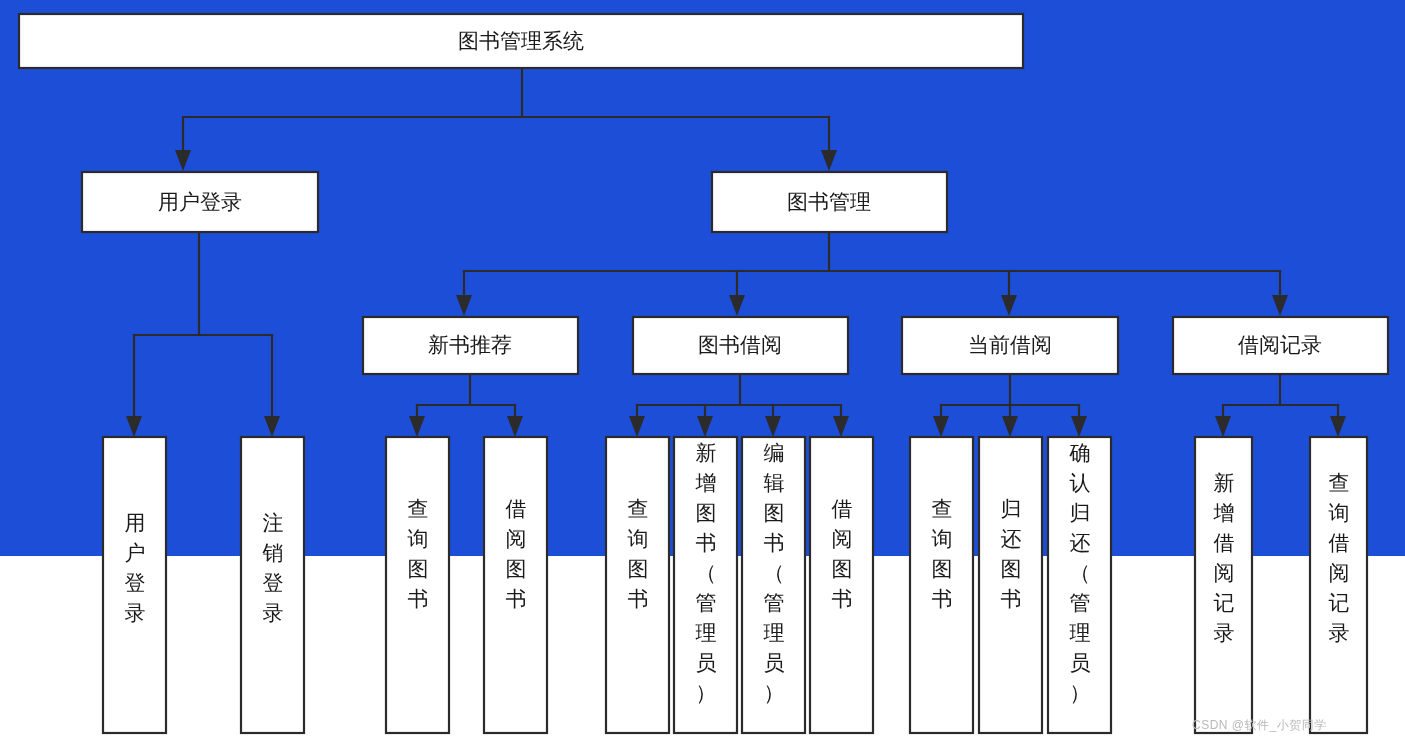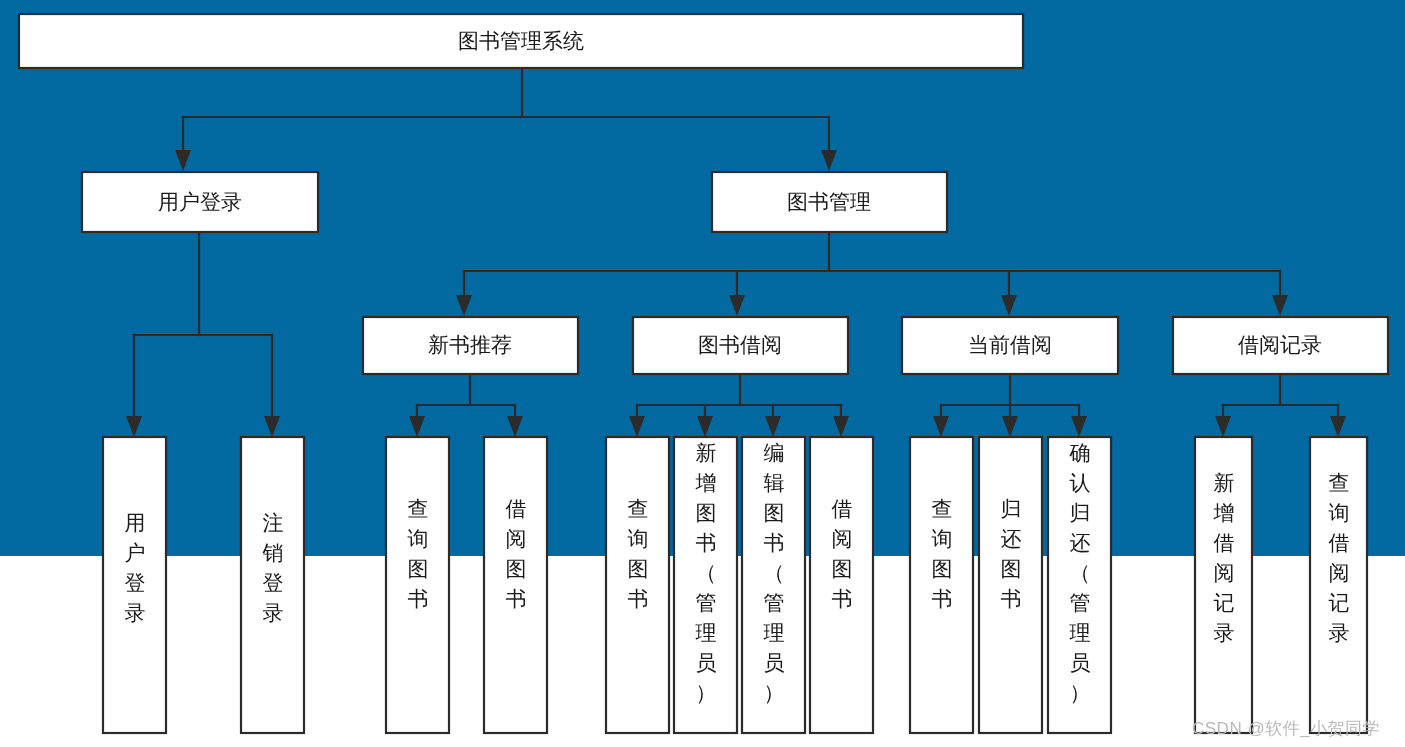--- a/index.html
+++ b/index.html
@@ -11,21 +11,21 @@
   body {
     width: 1405px;
     height: 747px;
     font-family: "Liberation Sans", "DejaVu Sans", sans-serif;
     overflow: hidden;
   }
   #diagram-root {
     position: relative;
     width: 1405px;
     height: 556px;
-    background: #0369a1;
+    background: #1d4ed8;
   }
   svg#tree-svg {
     position: absolute;
     top: 0;
     left: 0;
     width: 1405px;
     height: 747px;
     display: block;
   }
   .node-rect {
@@ -57,21 +57,21 @@
   }
   .leaf-label-v {
     font-family: "Liberation Sans", "DejaVu Sans", sans-serif;
     fill: #1a1a1a;
     font-size: 21px;
     text-anchor: middle;
   }
   .watermark {
     position: absolute;
     font-family: "Liberation Sans", "DejaVu Sans", sans-serif;
-    font-size: 17px;
+    font-size: 12px;
     color: #b9b9b9;
     white-space: nowrap;
     letter-spacing: 0.5px;
     pointer-events: none;
   }
 </style>
 </head>
 <body>
 
 <div id="diagram-root">

